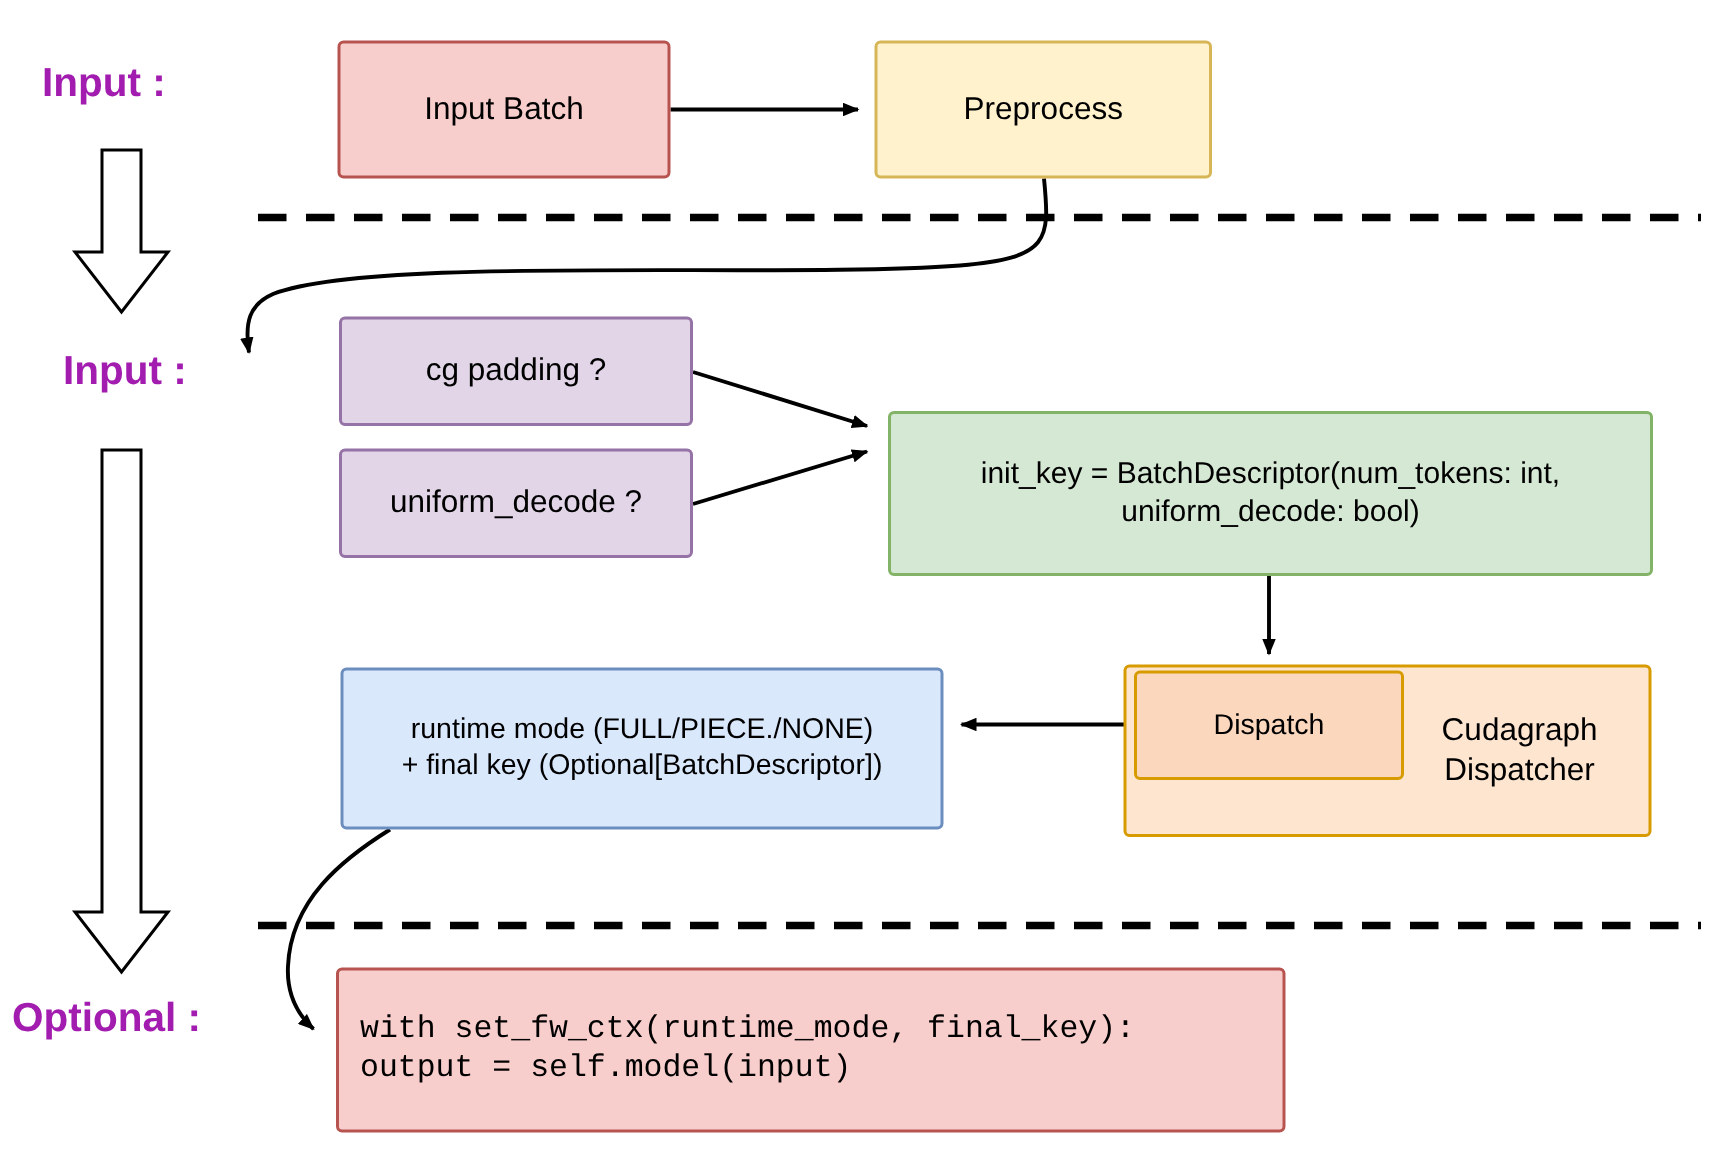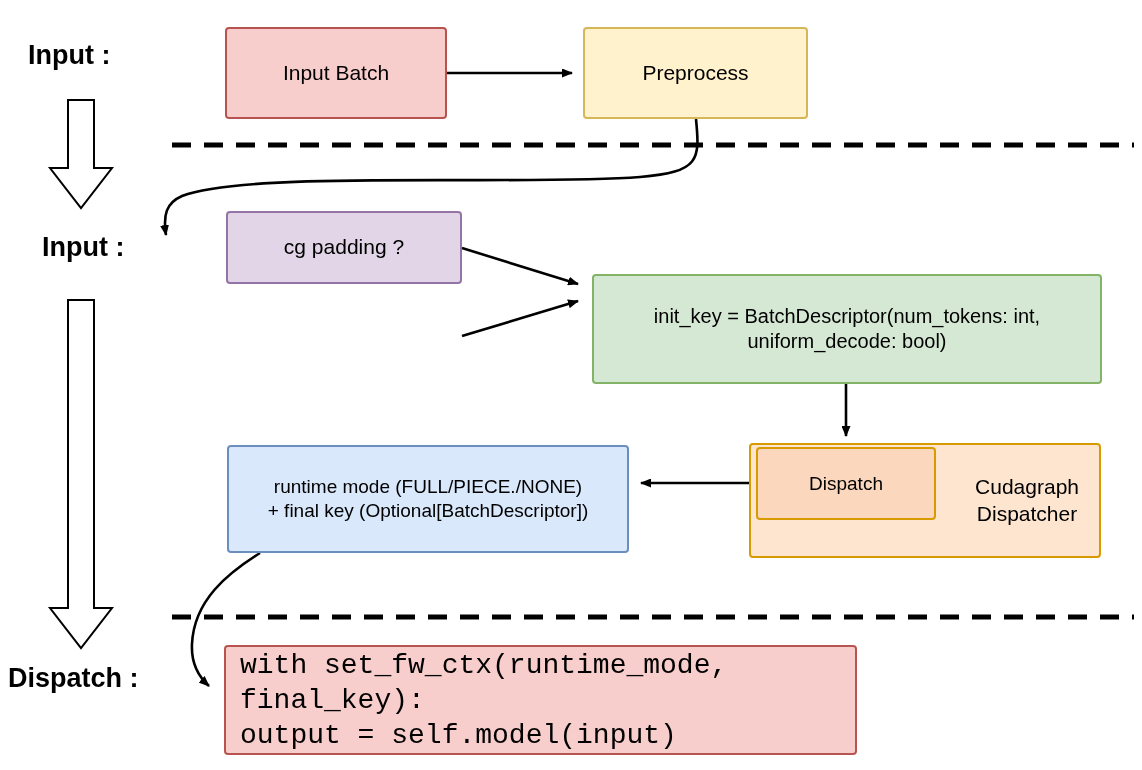--- a/index.html
+++ b/index.html
@@ -25,21 +25,21 @@
     border-radius: 4px;
     border-width: 2px;
     border-style: solid;
     color: #000000;
     line-height: 1.25;
     white-space: pre-line;
   }
   .stage-label {
     position: absolute;
     font-weight: bold;
-    color: #000000;
+    color: #a21caf;
     white-space: nowrap;
   }
   .code-node {
     font-family: "Liberation Mono", monospace;
     justify-content: flex-start;
     text-align: left;
     padding-left: 14px;
     letter-spacing: 0px;
   }
   svg.overlay {
@@ -117,36 +117,37 @@
     <g>
       <path class="big-arrow" d="M68,100 L94,100 L94,168 L112,168 L81,208 L50,168 L68,168 Z"></path>
     </g>
     <g>
       <path class="big-arrow" d="M68,300 L94,300 L94,608 L112,608 L81,648 L50,608 L68,608 Z"></path>
     </g>
   </svg>
 
   <div class="stage-label" style="left:28px; top:40px; font-size:27px;">Input :</div>
   <div class="stage-label" style="left:42px; top:232px; font-size:27px;">Input :</div>
-  <div class="stage-label" style="left:8px; top:663px; font-size:27px;">Dispatch :</div>
+  <div class="stage-label" style="left:8px; top:663px; font-size:27px;">Optional :</div>
 
   <div class="node" style="left:225px; top:27px; width:222px; height:92px; background:#f8cecc; border-color:#b85450; font-size:21px;">Input Batch</div>
 
   <div class="node" style="left:583px; top:27px; width:225px; height:92px; background:#fff2cc; border-color:#d6b656; font-size:21px;text-align:right;">Preprocess</div>
 
   <div class="node" style="left:226px; top:211px; width:236px; height:73px; background:#e1d5e7; border-color:#9673a6; font-size:21px;text-align:right;">cg padding ?</div>
 
+  <div class="node" style="left:226px; top:299px; width:236px; height:73px; background:#e1d5e7; border-color:#9673a6; font-size:21px;">uniform_decode ?</div>
 
   <div class="node" style="left:592px; top:234px; width:510px; height:110px; background:#d5e8d4; border-color:#82b366; font-size:20px;margin-top:40px;">init_key = BatchDescriptor(num_tokens: int,
 uniform_decode: bool)</div>
 
-  <div class="node" style="left:749px; top:443px; width:352px; height:115px; background:#fde5d0; border-color:#d79b00; font-size:21px; justify-content:flex-end; padding-right:20px;">Cudagraph
+  <div class="node" style="left:749px; top:443px; width:352px; height:115px; background:#fde5d0; border-color:#d79b00; font-size:21px; justify-content:flex-end; padding-right:34px;">Cudagraph
 Dispatcher</div>
 
   <div class="node" style="left:756px; top:447px; width:180px; height:73px; background:#fad7bd; border-color:#d79b00; font-size:19px;">Dispatch</div>
 
   <div class="node" style="left:227px; top:445px; width:402px; height:108px; background:#dae8fc; border-color:#6c8ebf; font-size:19px;">runtime mode (FULL/PIECE./NONE)
 + final key (Optional[BatchDescriptor])</div>
 
-  <div class="node code-node" style="left:224px; top:645px; width:633px; height:110px; background:#f8cecc; border-color:#b85450; font-size:28px;">with set_fw_ctx(runtime_mode, final_key):
+  <div class="node code-node" style="left:224px; top:645px; width:633px; height:110px; background:#f8cecc; border-color:#b85450; font-size:21px;">with set_fw_ctx(runtime_mode, final_key):
     output = self.model(input)</div>
 
 </div>
 
 </body></html>

